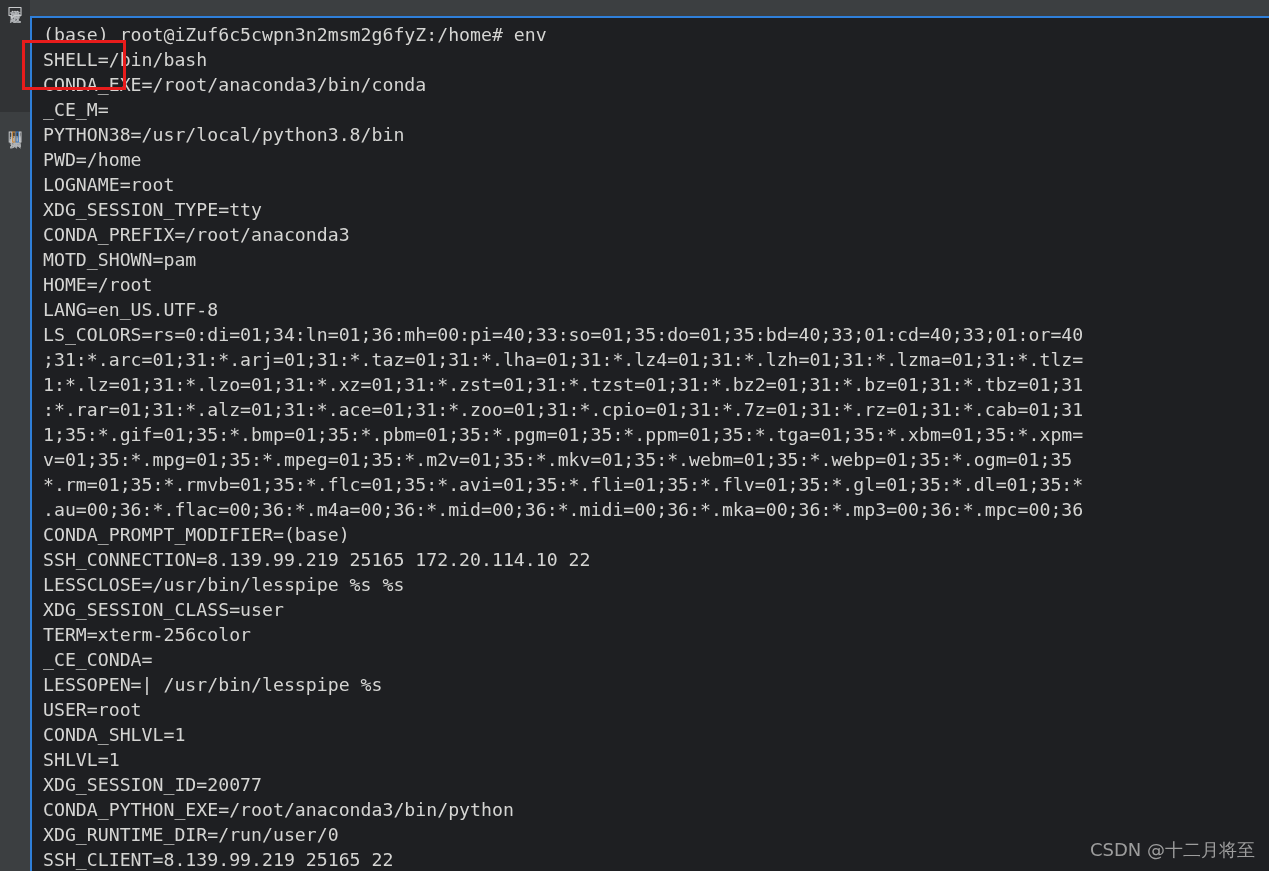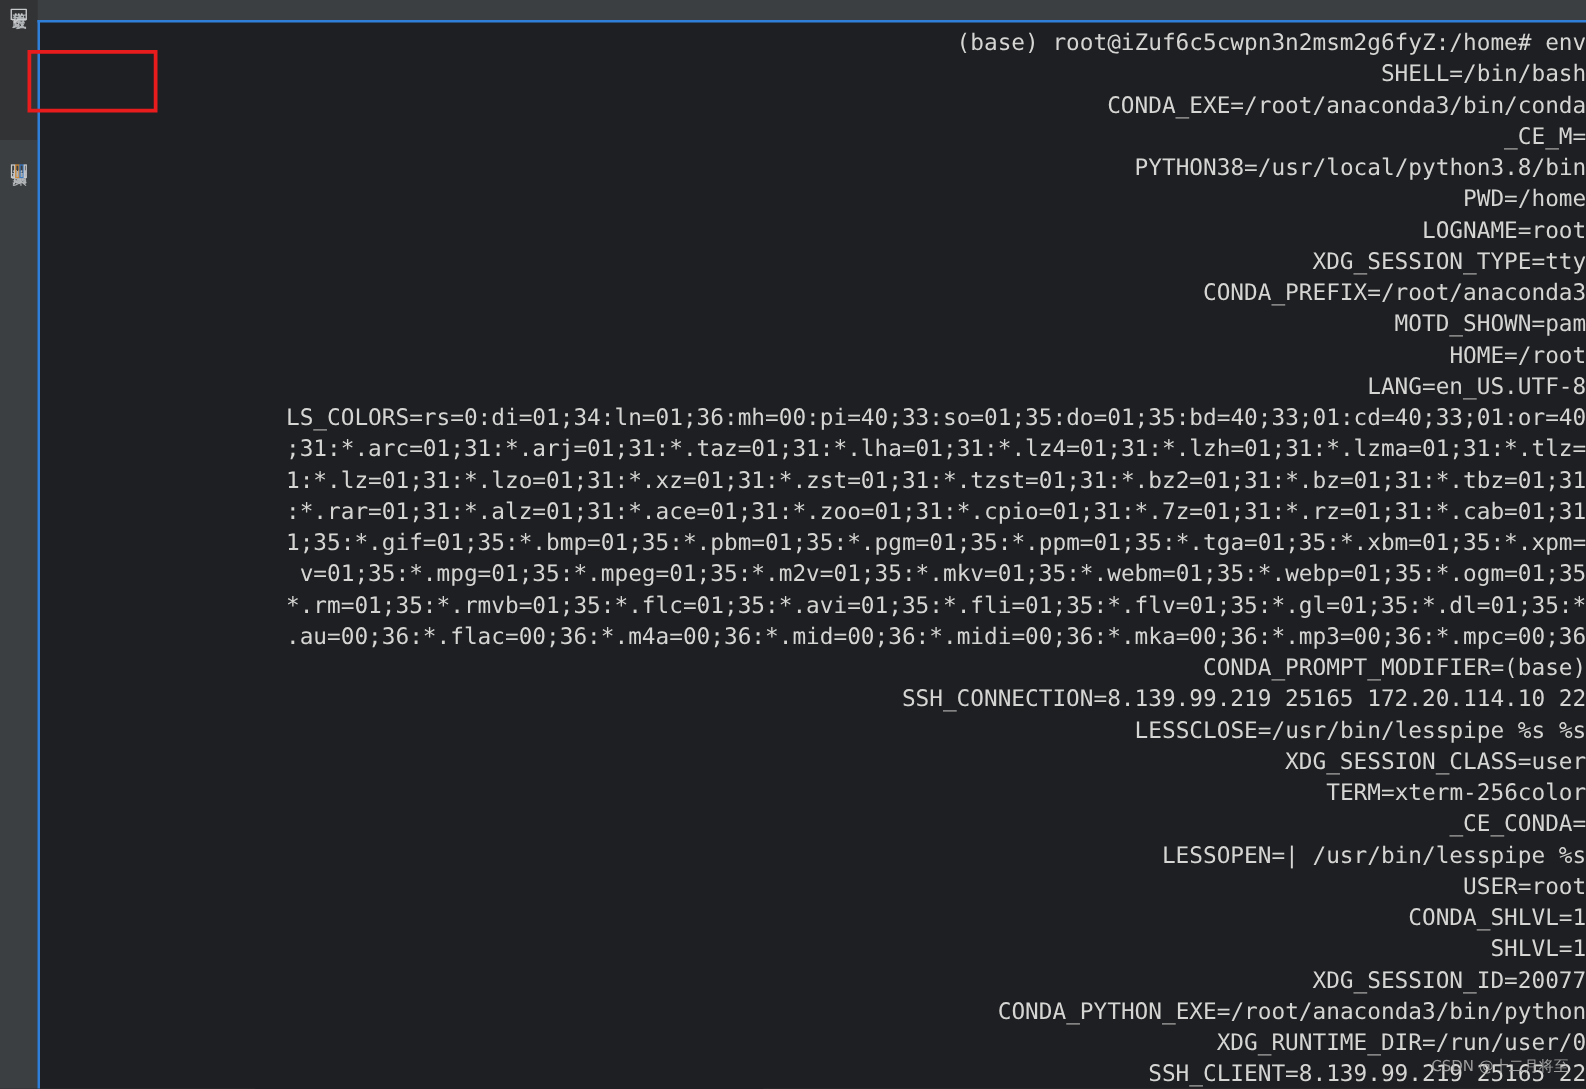--- a/index.html
+++ b/index.html
@@ -114,21 +114,20 @@
   }
 
   .term-lines {
     padding: 4px 0 0 11px;
     font-family: "DejaVu Sans Mono", "Liberation Mono", monospace;
     font-size: 18.2px;
     line-height: 25px;
     color: #d5d5d3;
     white-space: pre;
     letter-spacing: 0px;
-    text-align: right;
   }
   .term-lines .line {
     height: 25px;
     white-space: pre;
     overflow: hidden;
   }
 
   
   .annot-box {
     position: absolute;
@@ -138,21 +137,21 @@
     pointer-events: none;
   }
 
   
   .watermark {
     position: absolute;
     right: 14px;
     bottom: 9px;
     color: #a8a8a8;
     font-family: "DejaVu Sans", "Liberation Sans", sans-serif;
-    font-size: 12px;
+    font-size: 18px;
     opacity: .92;
     z-index: 7;
     user-select: none;
     white-space: nowrap;
   }
 </style>
 </head>
 <body>
 
 <div id="app">

